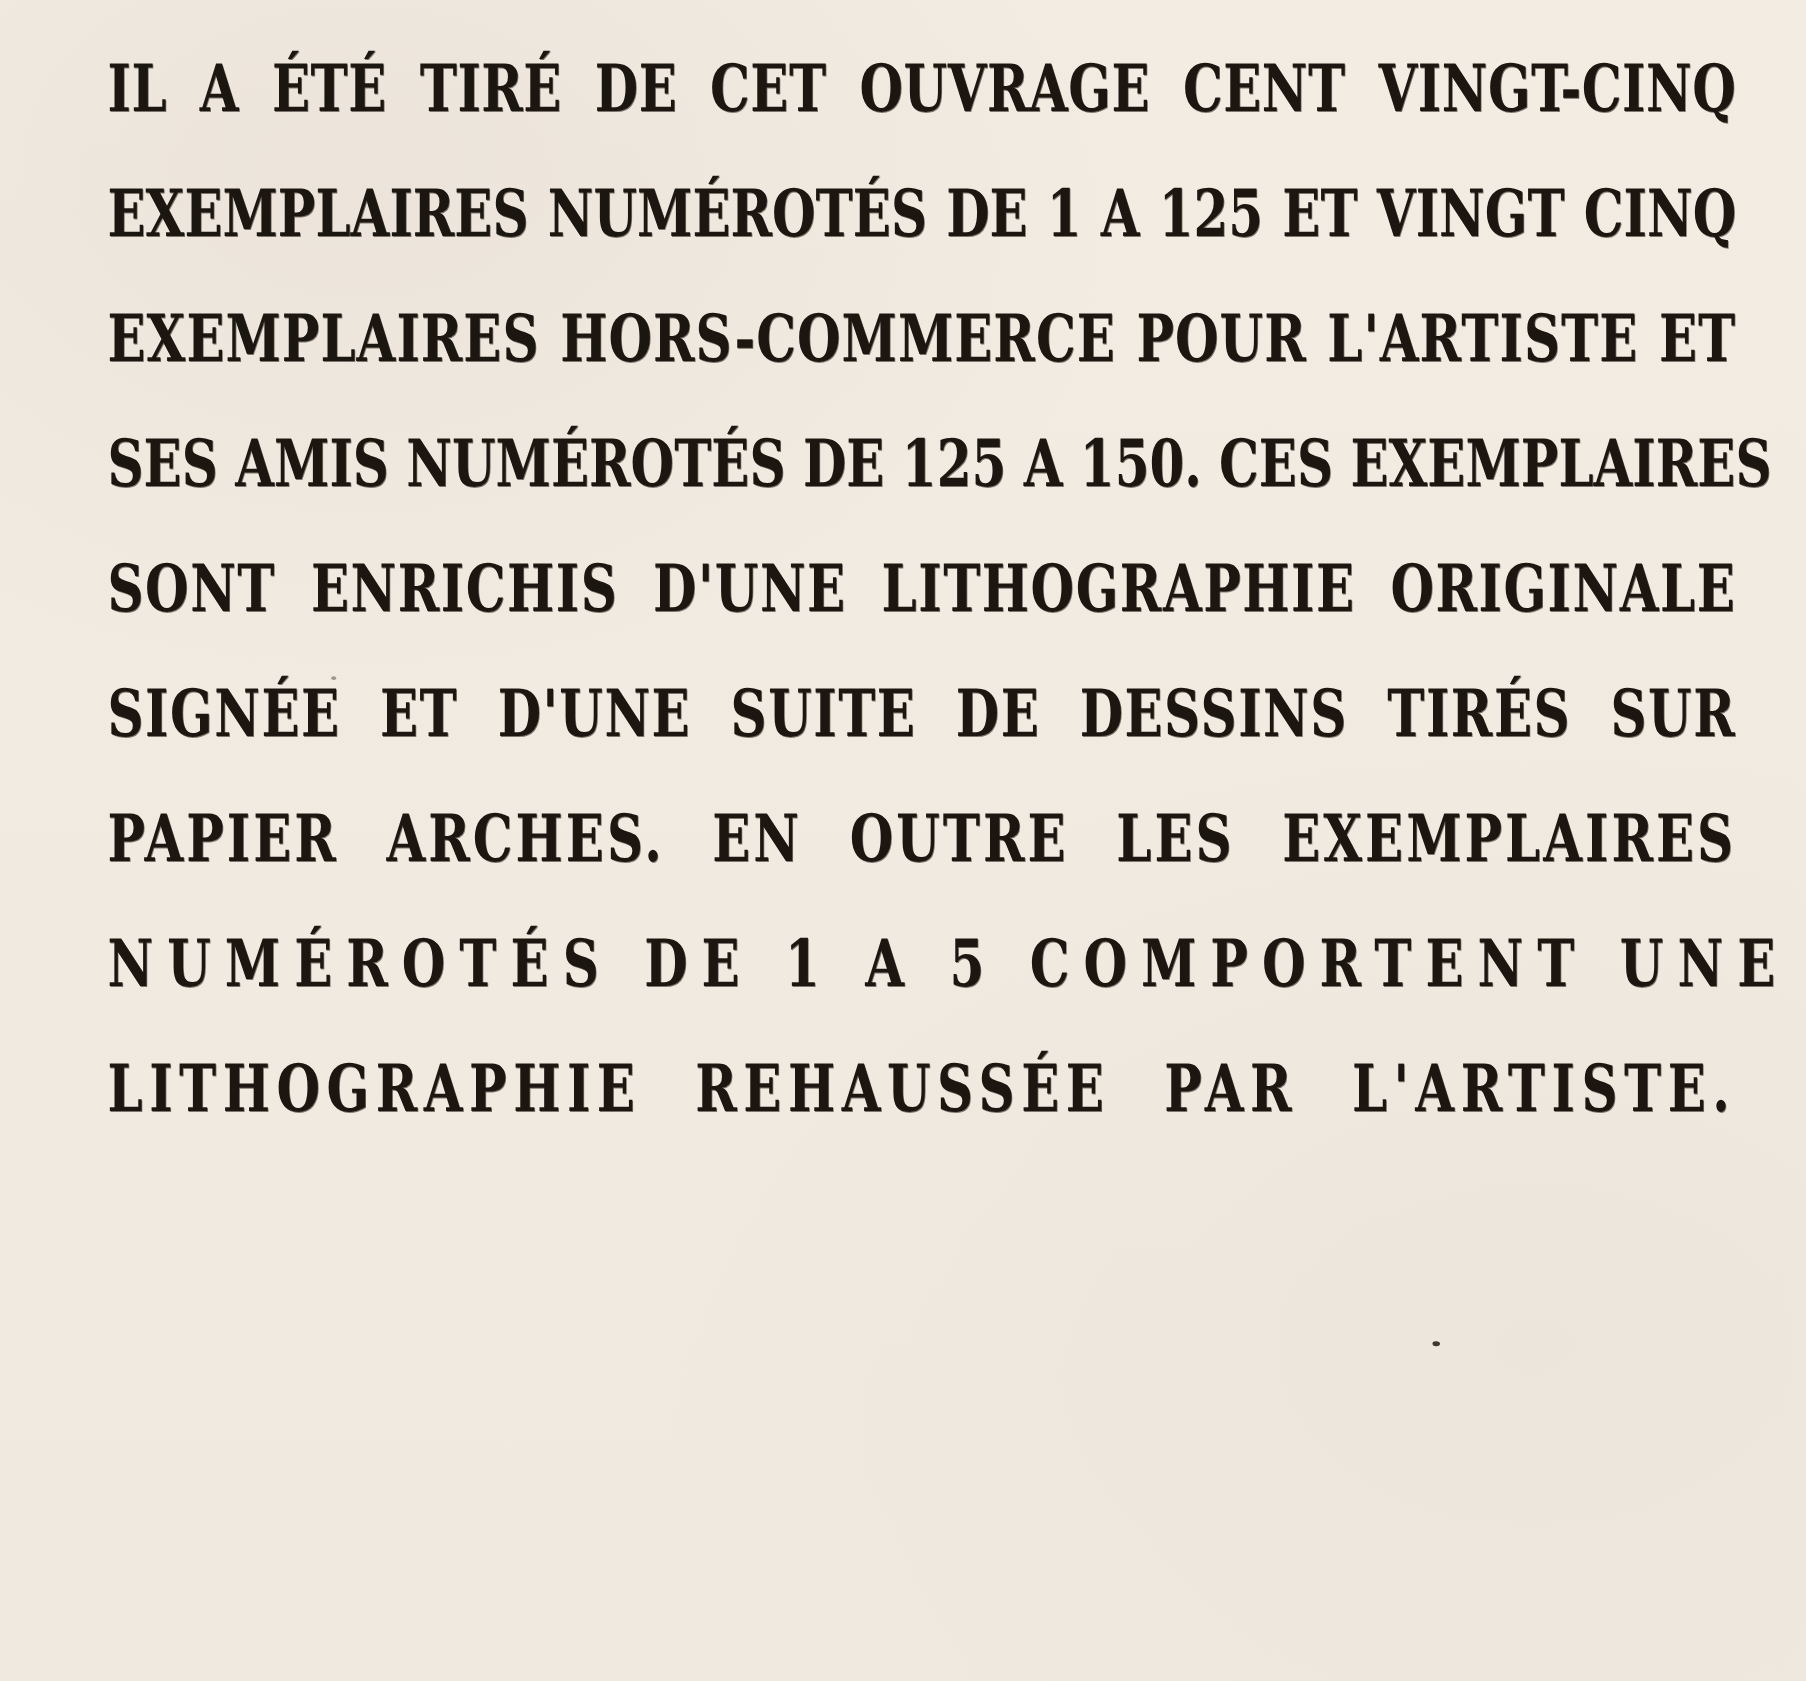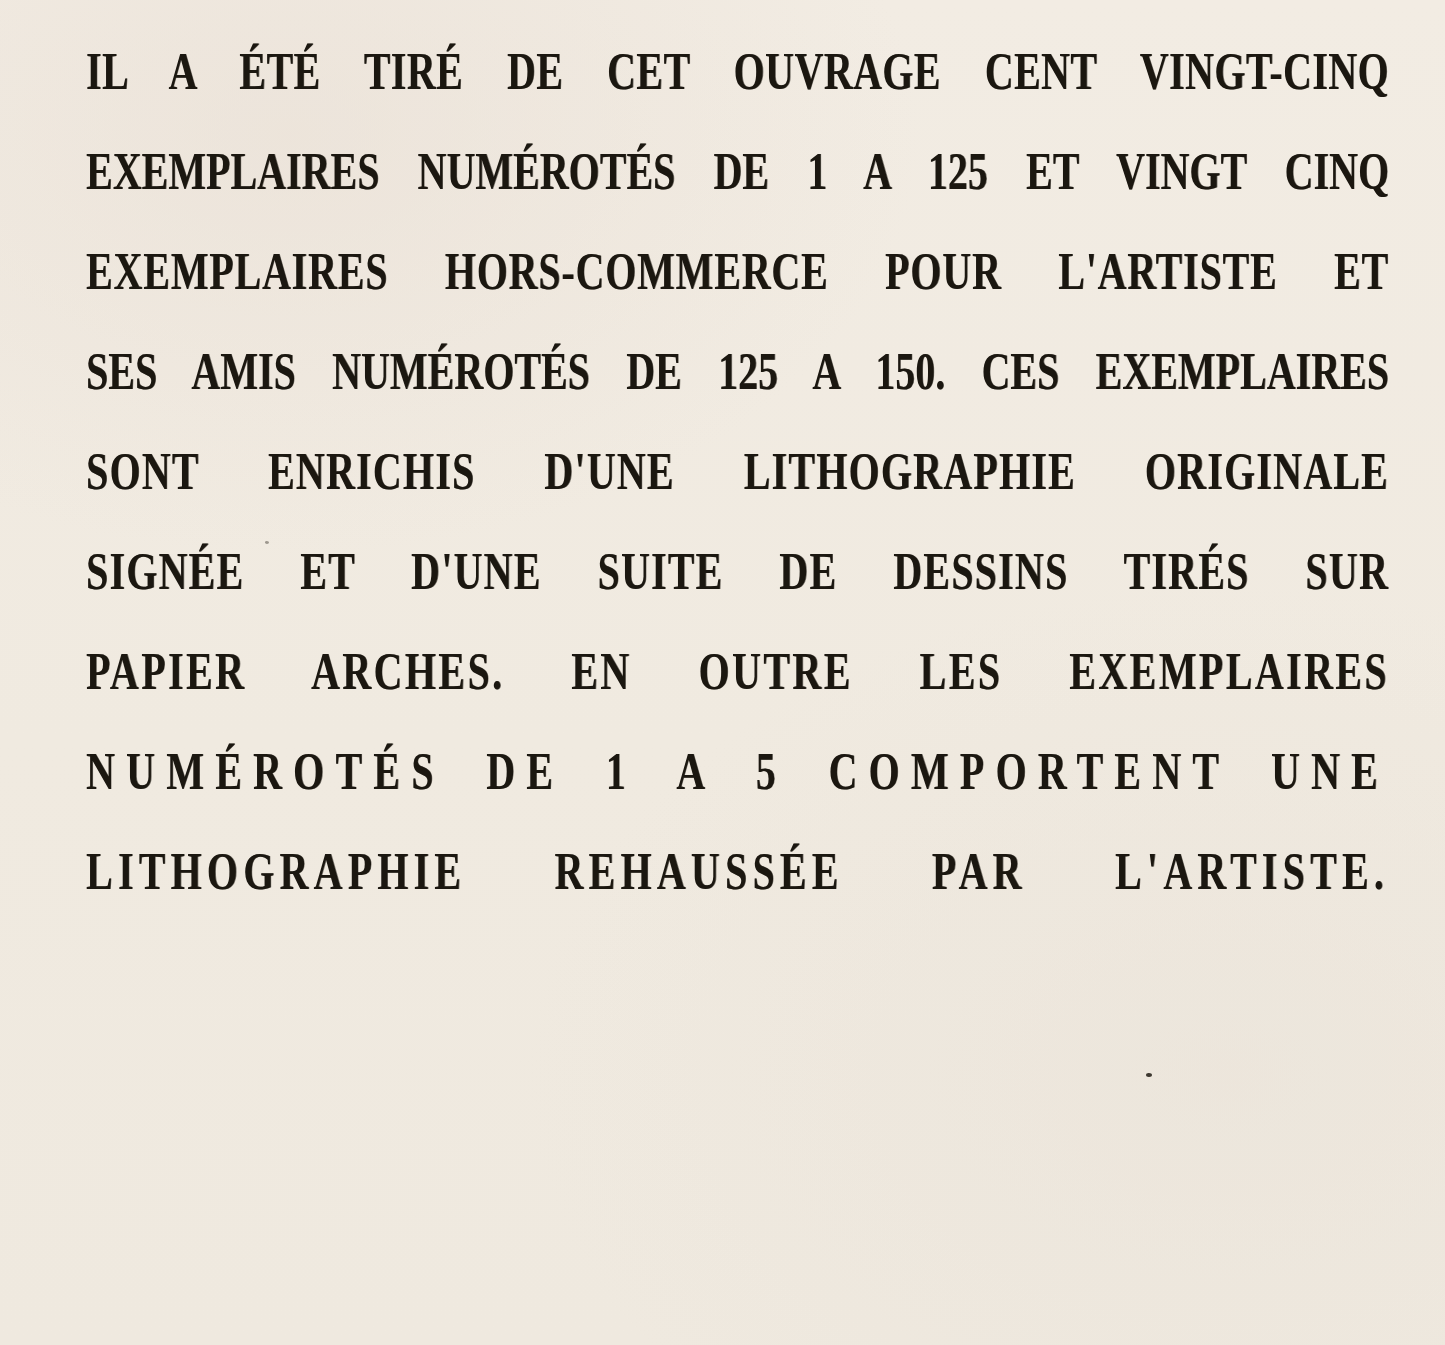--- a/index.html
+++ b/index.html
@@ -21,21 +21,20 @@
     background:
       radial-gradient(ellipse 900px 600px at 20% 10%, rgba(232, 222, 212, 0.55), rgba(232,222,212,0) 70%),
       radial-gradient(ellipse 1000px 700px at 85% 80%, rgba(233, 226, 216, 0.5), rgba(233,226,216,0) 70%),
       linear-gradient(180deg, #f2ece3 0%, #f0eae0 55%, #efe9df 100%);
   }
   .text-block {
     position: absolute;
     top: 22px;
     left: 86px;
     right: 56px;
-    font-family: Liberation Serif, serif;
   }
   .line {
     height: 100px;
     line-height: 100px;
     font-size: 40px;
     font-weight: 700;
     color: #1b1710;
     white-space: nowrap;
     text-align: justify;
     text-align-last: justify;

